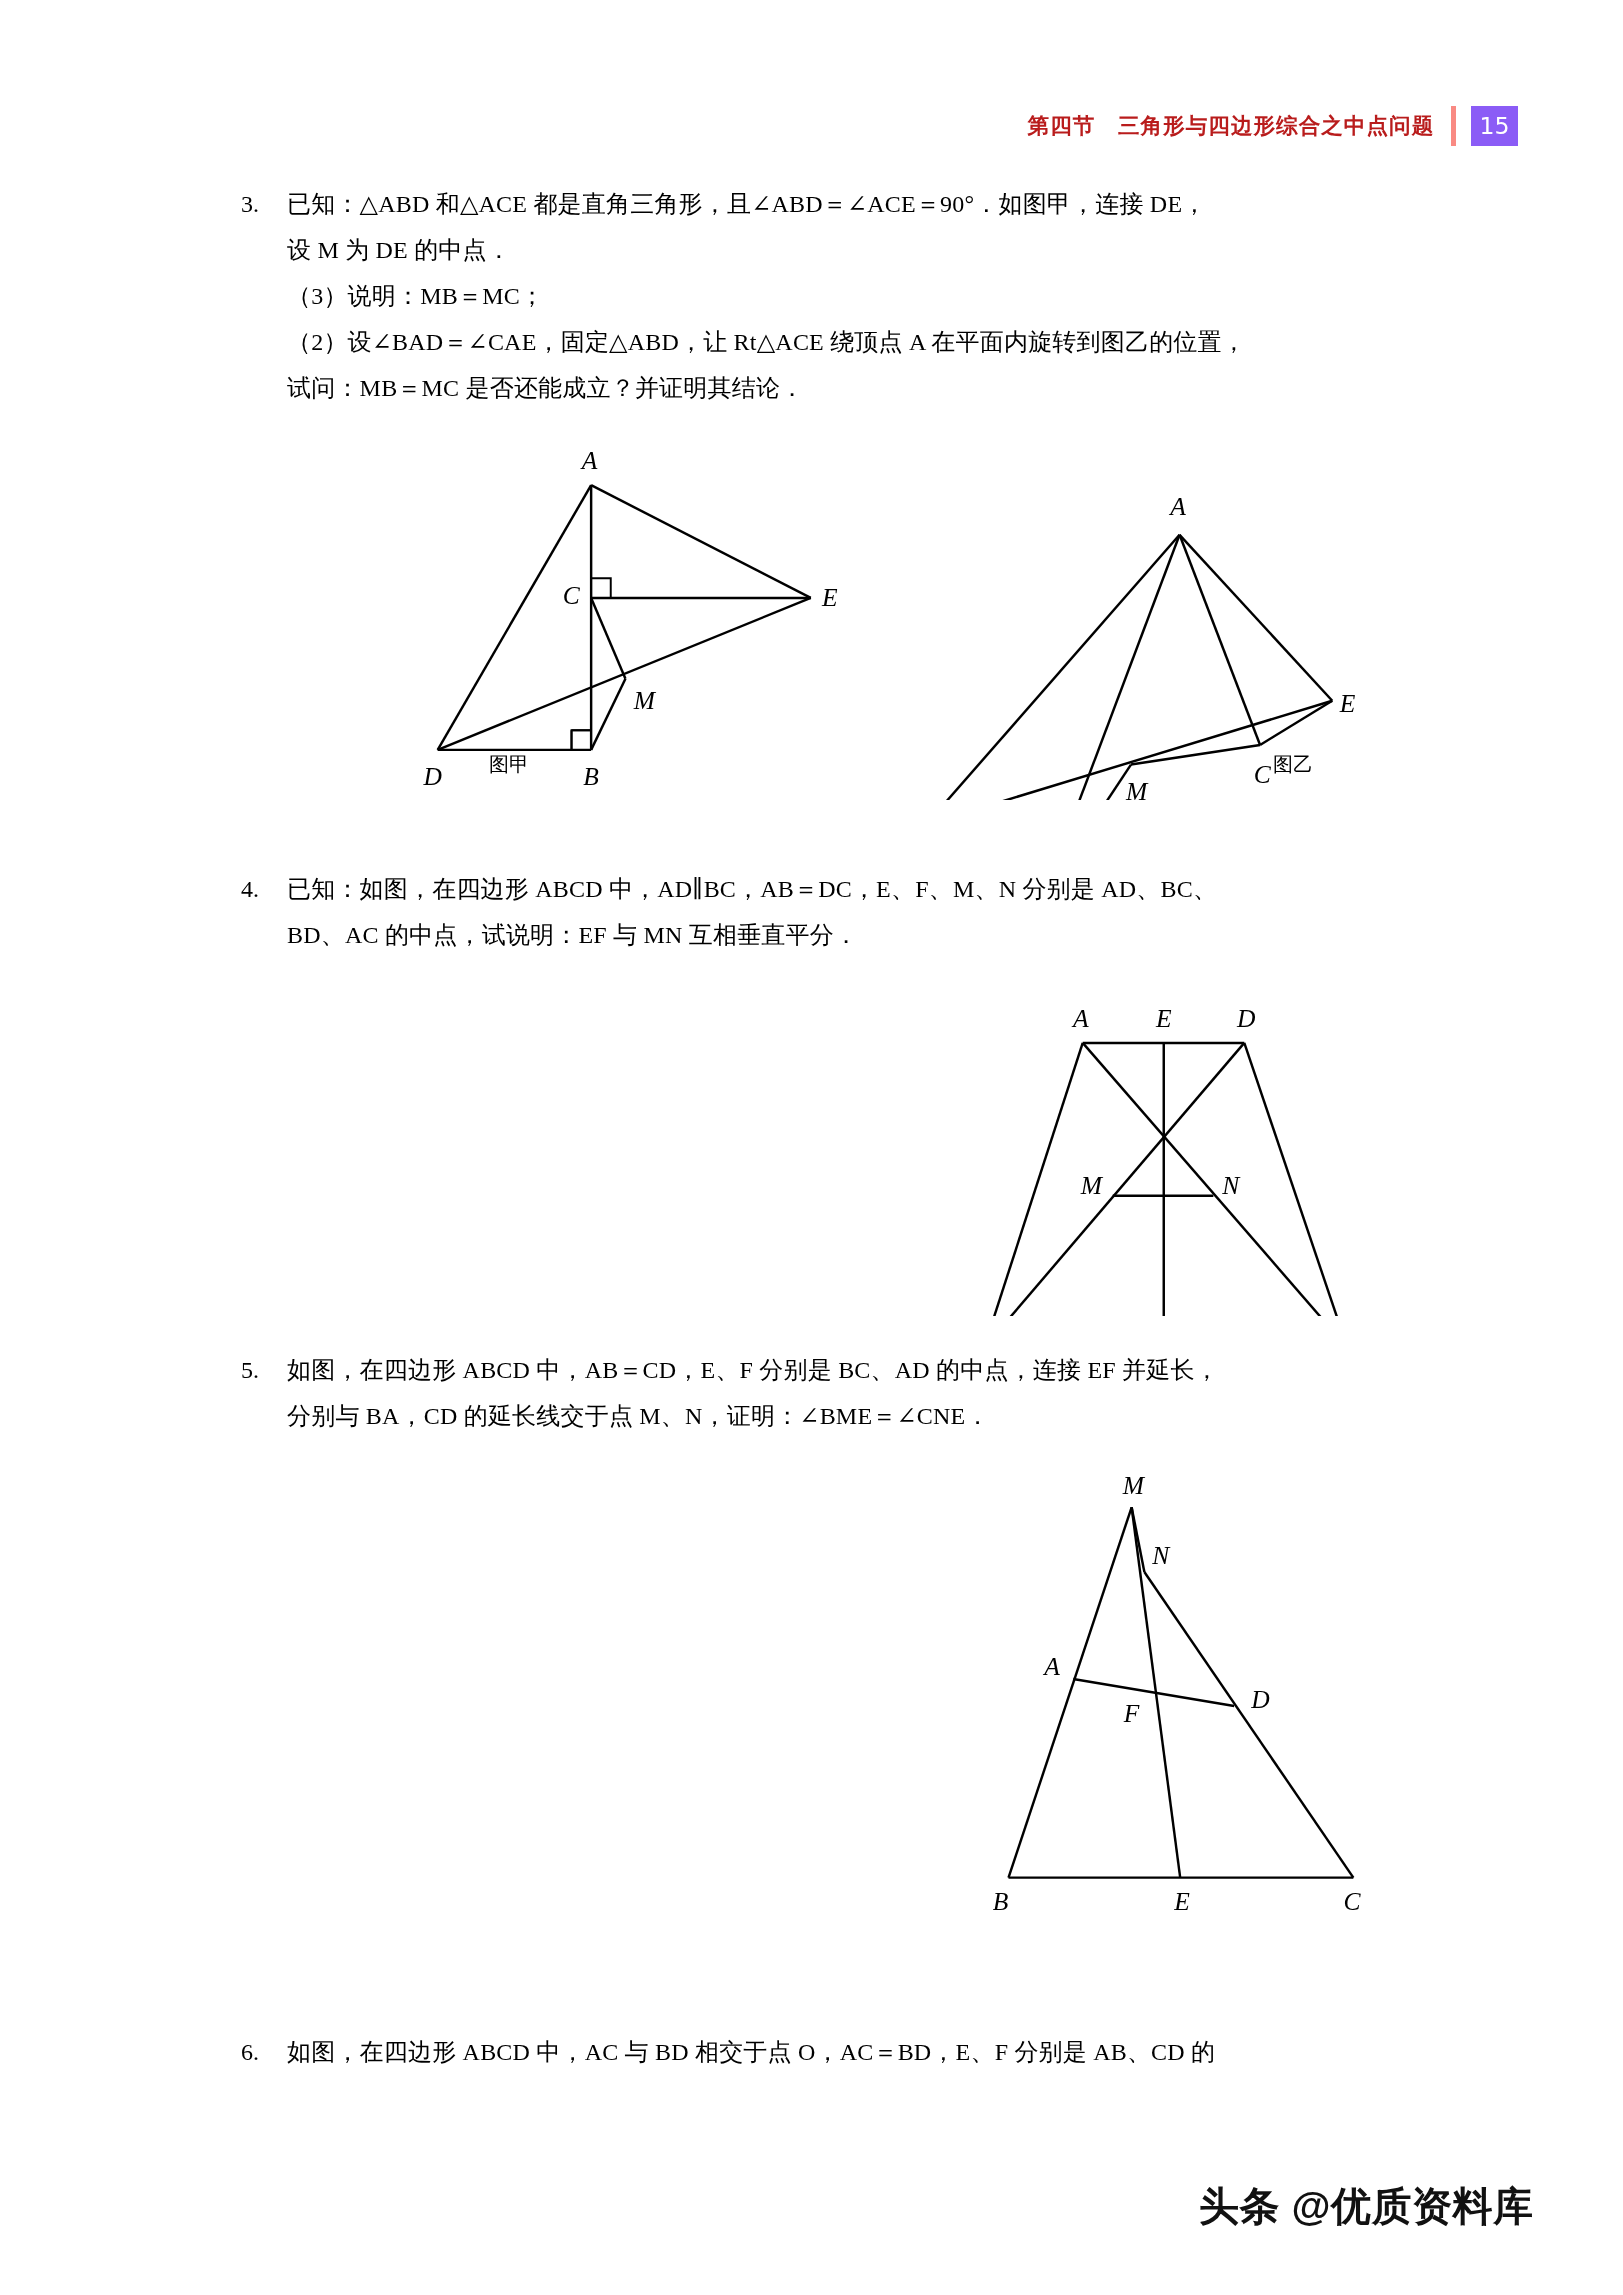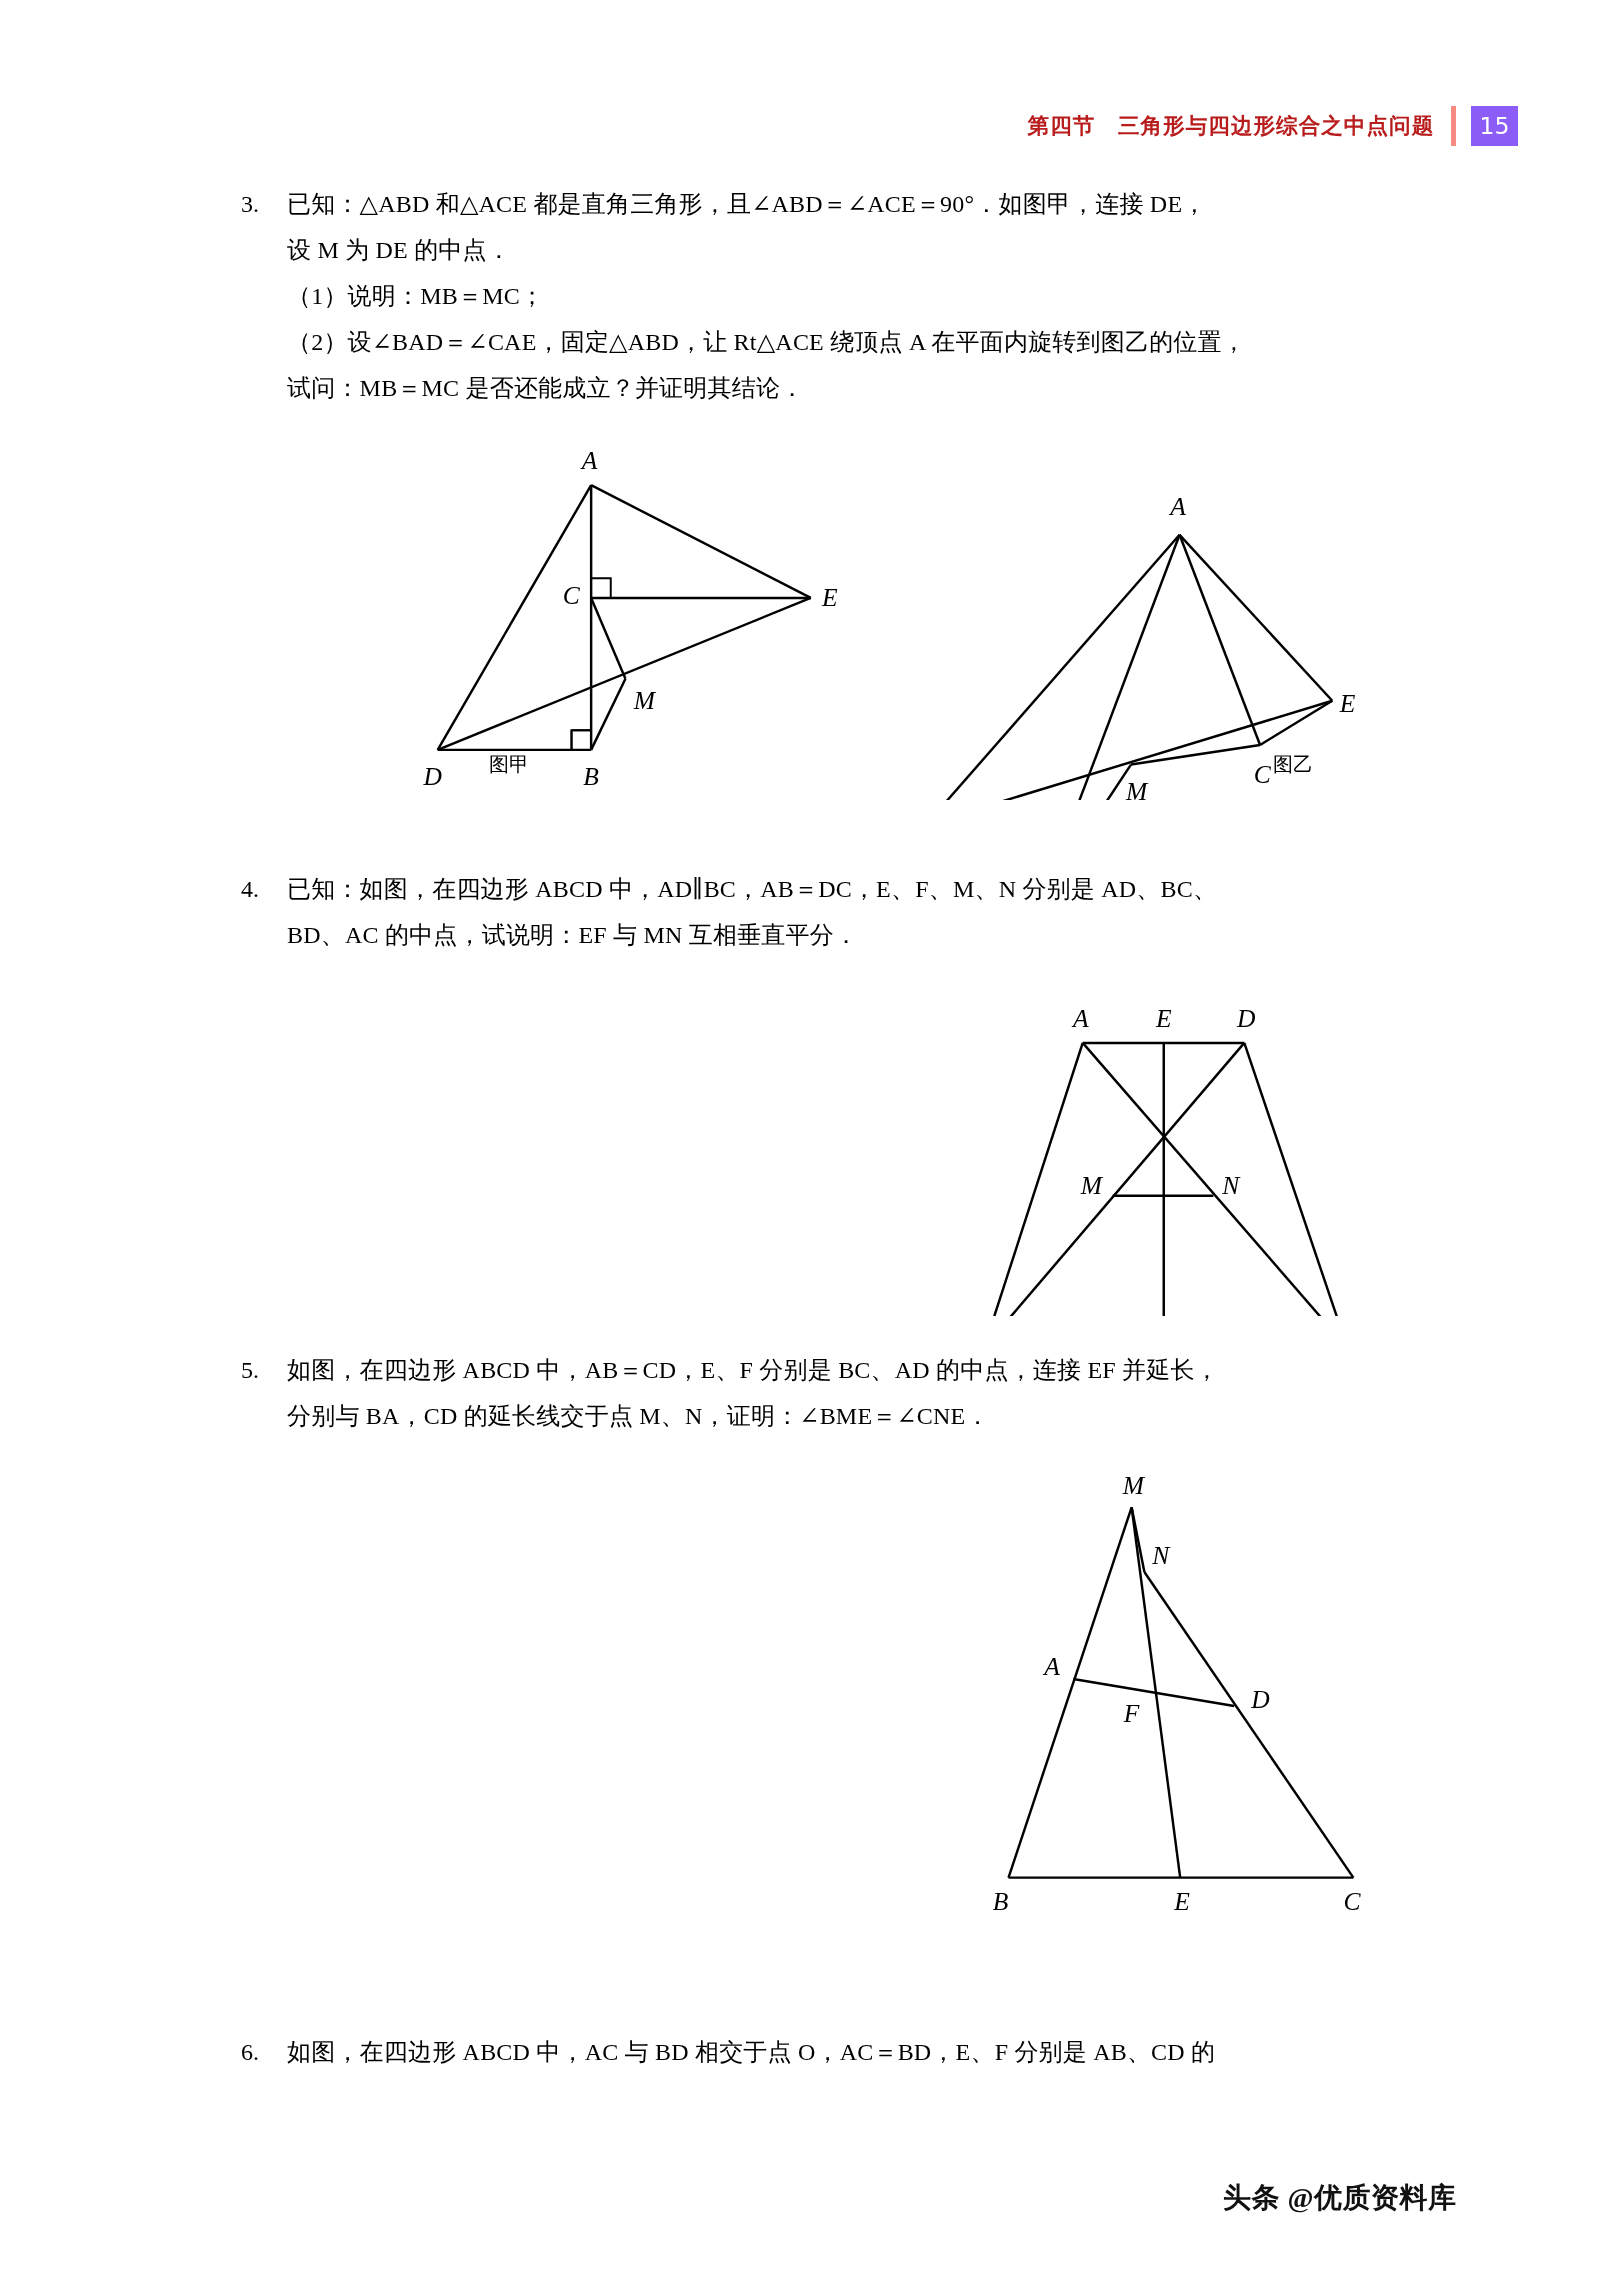--- a/index.html
+++ b/index.html
@@ -76,42 +76,41 @@
     font-size: 20px;
     white-space: nowrap;
     font-family: "DejaVu Sans", "Liberation Sans", sans-serif;
   }
 
   
   .watermark {
     position: absolute;
     left: 1199px;
     top: 2179px;
-    font-family: Liberation Serif, serif;
-    font-size: 28px;
+    font-family: Liberation Sans, sans-serif;
+    font-size: 40px;
     font-weight: bold;
     color: #111111;
     white-space: nowrap;
     letter-spacing: 0.5px;
-    margin-left: 24px;
   }
 </style>
 </head>
 <body>
 
 <div class="header">
   <div class="header-title">第四节　三角形与四边形综合之中点问题</div>
   <div class="header-divider"></div>
   <div class="page-badge">15</div>
 </div>
 
 <div class="num" style="top:181px;">3.</div>
 <div class="txt" style="top:181px;">已知：△ABD 和△ACE 都是直角三角形，且∠ABD＝∠ACE＝90°．如图甲，连接 DE，</div>
 <div class="txt" style="top:227px;">设 M 为 DE 的中点．</div>
-<div class="txt" style="top:273px;">（1）说明：MB＝MC；</div>
+<div class="txt" style="top:273px;">（3）说明：MB＝MC；</div>
 <div class="txt" style="top:319px;">（2）设∠BAD＝∠CAE，固定△ABD，让 Rt△ACE 绕顶点 A 在平面内旋转到图乙的位置，</div>
 <div class="txt" style="top:365px;">试问：MB＝MC 是否还能成立？并证明其结论．</div>
 
 <div class="figure" style="left:402px; top:442px;">
   <svg width="442" height="353" viewBox="0 0 900 720">
     <g stroke="#000000" stroke-width="5" fill="none" stroke-linejoin="miter" stroke-linecap="butt">
 
       <line x1="385" y1="88" x2="72" y2="628"></line>
       <line x1="72" y1="628" x2="385" y2="628"></line>
       <line x1="385" y1="88" x2="385" y2="628"></line>

